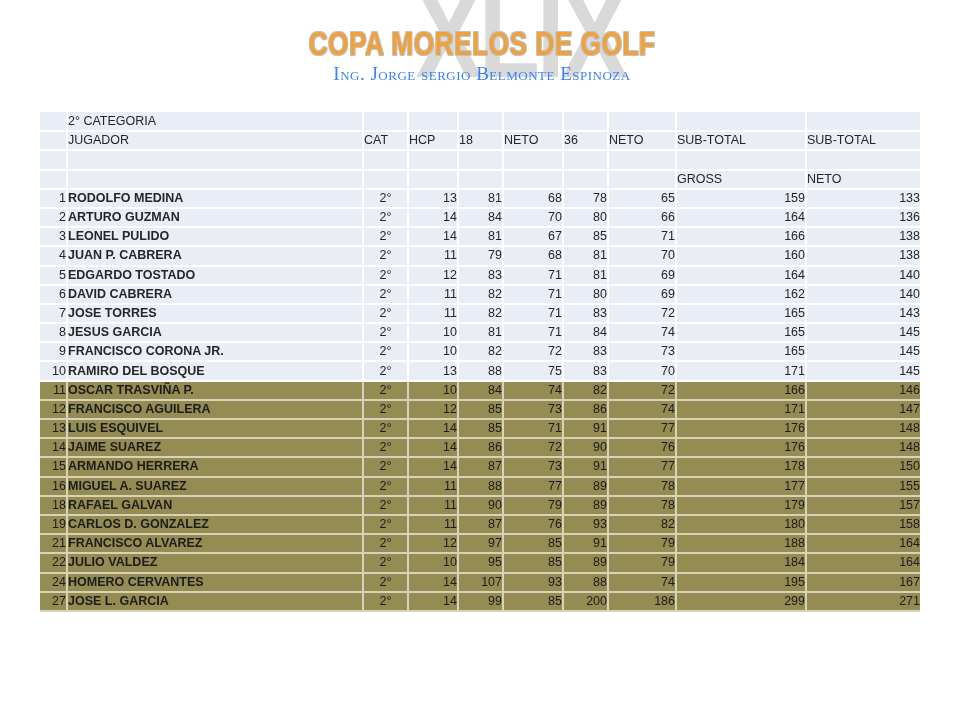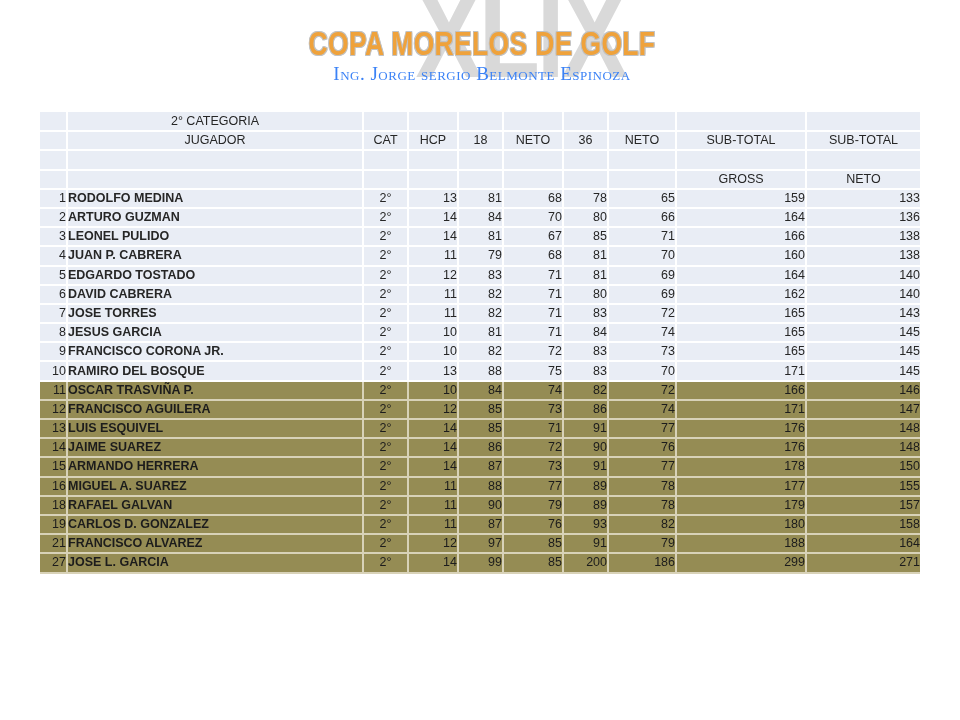--- a/index.html
+++ b/index.html
@@ -51,21 +51,21 @@
     background:#e9edf5;
     border-right:2px solid #ffffff;
     border-bottom:2px solid #ffffff;
     overflow:hidden; white-space:nowrap;
   }
   table.results td:last-child { border-right:none; }
   td.idx  { text-align:right; padding-right:5px; }
   td.name { text-align:left;  padding-left:4px;font-weight:bold; }
   td.cat  { text-align:center; }
   td.num  { text-align:right; padding-right:8px; }
-  td.hcen { text-align:center; }
+  td.hcen { }
   tr.hl td {
     background:#958c54; color:#1c1c1c;
     border-right-color:#d8d2b8;
     border-bottom-color:#d8d2b8;
   }
 </style>
 </head>
 <body>
 
 <div class="page">
@@ -362,20 +362,44 @@
           <td class="cat">2°</td>
           <td class="num">12</td>
           <td class="num">97</td>
           <td class="num">85</td>
           <td class="num">91</td>
           <td class="num">79</td>
           <td class="num">188</td>
           <td class="num">164</td>
         </tr>
         <tr class="hl">
+          <td class="idx">22</td>
+          <td class="name">JULIO VALDEZ</td>
+          <td class="cat">2°</td>
+          <td class="num">10</td>
+          <td class="num">95</td>
+          <td class="num">85</td>
+          <td class="num">89</td>
+          <td class="num">79</td>
+          <td class="num">184</td>
+          <td class="num">164</td>
+        </tr>
+        <tr class="hl">
+          <td class="idx">24</td>
+          <td class="name">HOMERO CERVANTES</td>
+          <td class="cat">2°</td>
+          <td class="num">14</td>
+          <td class="num">107</td>
+          <td class="num">93</td>
+          <td class="num">88</td>
+          <td class="num">74</td>
+          <td class="num">195</td>
+          <td class="num">167</td>
+        </tr>
+        <tr class="hl">
           <td class="idx">27</td>
           <td class="name">JOSE L. GARCIA</td>
           <td class="cat">2°</td>
           <td class="num">14</td>
           <td class="num">99</td>
           <td class="num">85</td>
           <td class="num">200</td>
           <td class="num">186</td>
           <td class="num">299</td>
           <td class="num">271</td>

